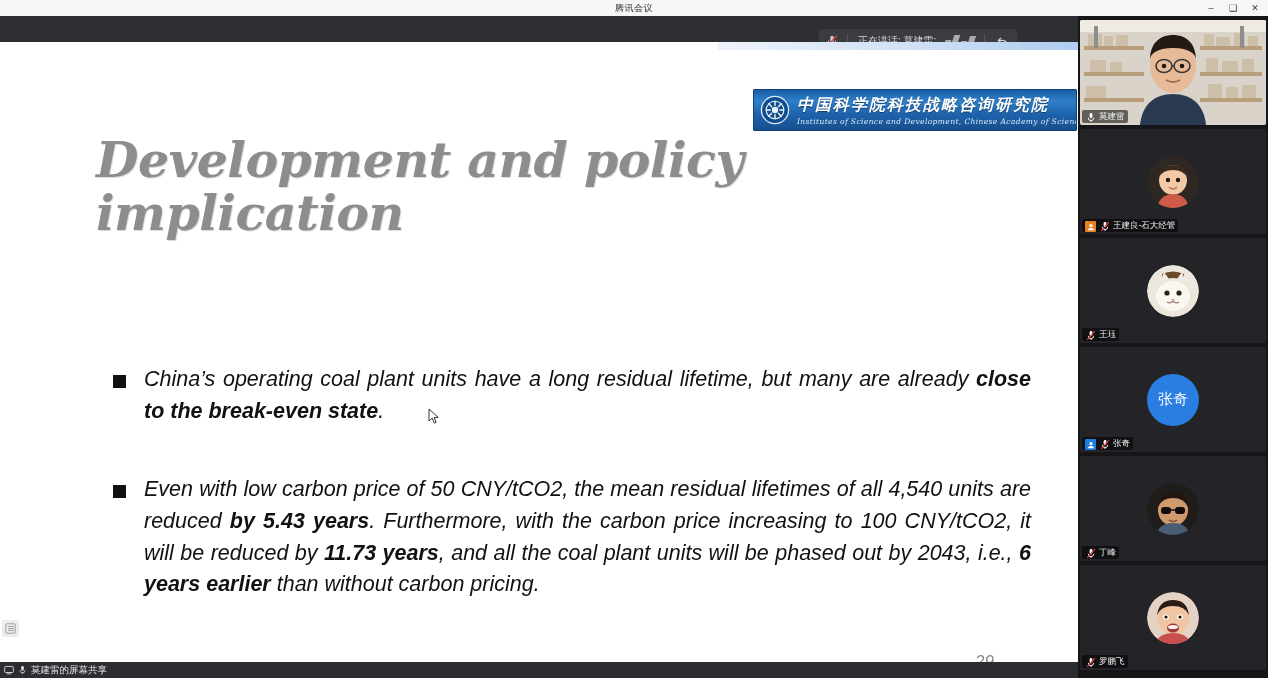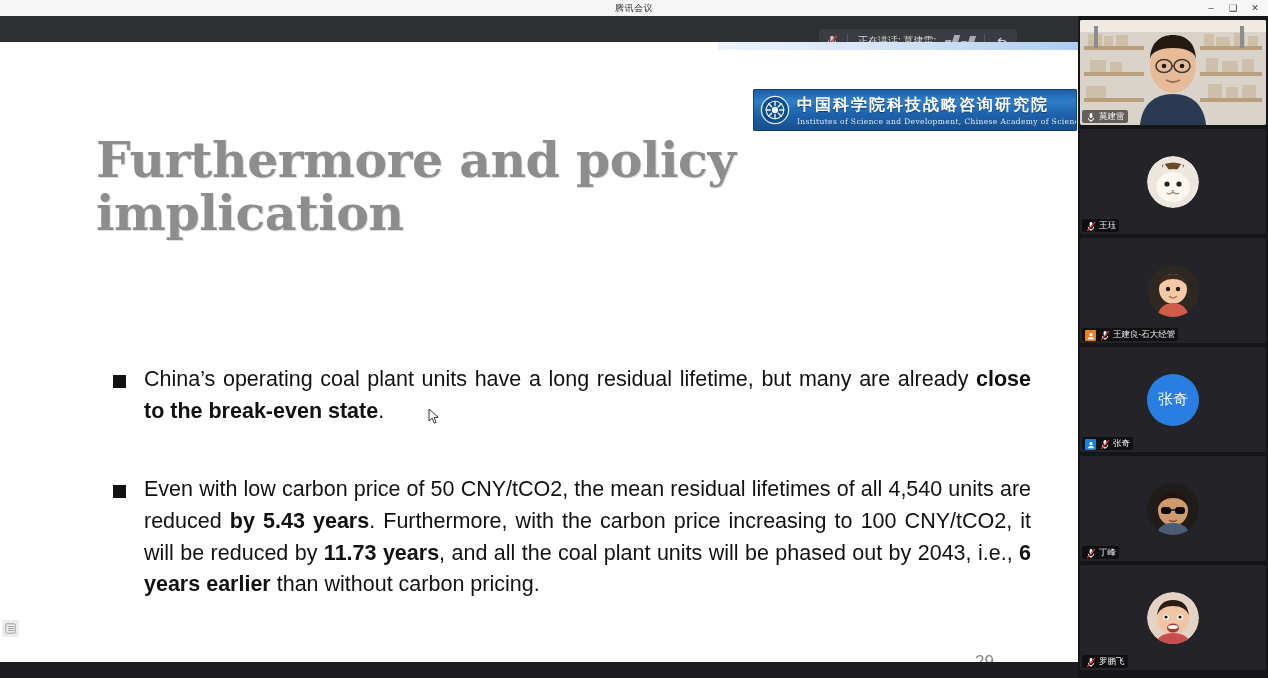--- a/index.html
+++ b/index.html
@@ -47,21 +47,21 @@
   .sp-wave{display:flex;align-items:flex-end;gap:2px;height:16px;padding:0 4px;}
   .sp-wave i{display:block;width:6px;background:#a9abb0;transform:skewX(-18deg);}
   .sp-back{
     width:22px;height:18px;display:flex;align-items:center;justify-content:center;
     color:#c9cbcf;font-size:12px;
   }
 
   
   .slide-area{
     position:absolute;left:0;top:42px;width:1078px;height:620px;
-    background:#ffffff;overflow:hidden;
+    background:#ffffff;overflow:hidden;font-style:italic;
   }
   .slide{
     position:absolute;left:0;top:0;width:1078px;height:620px;background:#fff;
   }
   
   .slide-topbar{
     position:absolute;right:0;top:0;width:360px;height:8px;
     background:linear-gradient(90deg,#eef3fb 0%,#cfe0f5 55%,#aecdf0 100%);
   }
   .logo{
@@ -247,21 +247,21 @@
                 <line x1="15.8" y1="24.2" x2="12.2" y2="27.8"></line>
             </g>
           </svg>
         </div>
         <div class="logo-txt">
           <div class="logo-cn">中国科学院科技战略咨询研究院</div>
           <div class="logo-en">Institutes of Science and Development, Chinese Academy of Sciences</div>
         </div>
       </div>
 
-      <div class="slide-title">Furthermore and policy implication</div>
+      <div class="slide-title">Development and policy implication</div>
 
 
       <div class="bullet-l2 b2-1">
         <span class="sq"></span>
         <span class="txt"><span>China’s operating coal plant units have a long residual lifetime, but many are already </span><b>close to the break-even state</b><span>.</span></span>
       </div>
 
       <div class="bullet-l2 b2-2">
         <span class="sq"></span>
         <span class="txt"><span>Even with low carbon price of 50 CNY/tCO2, the mean residual lifetimes of all 4,540 units are reduced </span><b>by 5.43 years</b><span>. Furthermore, with the carbon price increasing to 100 CNY/tCO2, it will be reduced by </span><b>11.73 years</b><span>, and all the coal plant units will be phased out by 2043, i.e., </span><b>6 years earlier</b><span> than without carbon pricing.</span></span>
@@ -280,20 +280,38 @@
           <rect x="1" y="1" width="12" height="12" rx="1.5" fill="none" stroke="#9b9b9b" stroke-width="1.2"></rect>
           <line x1="4" y1="4.5" x2="11" y2="4.5" stroke="#9b9b9b" stroke-width="1.2"></line>
           <line x1="4" y1="7" x2="11" y2="7" stroke="#9b9b9b" stroke-width="1.2"></line>
           <line x1="4" y1="9.5" x2="11" y2="9.5" stroke="#9b9b9b" stroke-width="1.2"></line>
         </svg>
       </div>
 
     </div>
   </div>
 
+  <div class="statusbar">
+    <div class="sb-inner">
+      <div class="sb-icon">
+        <svg width="10" height="10" viewBox="0 0 14 14">
+          <rect x="1" y="2" width="12" height="8.5" rx="1" fill="none" stroke="#e4e5e7" stroke-width="1.2"></rect>
+          <line x1="4" y1="12.4" x2="10" y2="12.4" stroke="#e4e5e7" stroke-width="1.2"></line>
+        </svg>
+      </div>
+      <div class="sb-icon">
+        <svg width="9" height="10" viewBox="0 0 14 16">
+          <rect x="5" y="1.5" width="4" height="7.5" rx="2" fill="#e4e5e7"></rect>
+          <path d="M3 8.5a4 4 0 0 0 8 0" stroke="#e4e5e7" stroke-width="1.2" fill="none"></path>
+          <line x1="7" y1="12" x2="7" y2="14.5" stroke="#e4e5e7" stroke-width="1.2"></line>
+        </svg>
+      </div>
+      <div class="sb-text">莫建雷的屏幕共享</div>
+    </div>
+  </div>
 
   <div class="rail">
 
     <div class="tile active">
       <div class="cam">
         <svg width="186" height="105" viewBox="0 0 186 105" preserveAspectRatio="none">
           <rect width="186" height="105" fill="#d9d3c9"></rect>
           <rect x="0" y="0" width="186" height="12" fill="#efeae2"></rect>
           <g fill="#b99e7c">
             <rect x="4" y="26" width="60" height="4"></rect>
@@ -343,20 +361,51 @@
             <line x1="7" y1="12" x2="7" y2="14.5" stroke="#ffffff" stroke-width="1.3"></line>
           </svg>
         </span>
         <span class="nm">莫建雷</span>
       </div>
     </div>
 
     <div class="tile">
       <div class="avatar">
         <svg width="52" height="52" viewBox="0 0 52 52">
+          <circle cx="26" cy="26" r="26" fill="#2e2722"></circle>
+          <ellipse cx="26" cy="24" rx="14" ry="15" fill="#f3c9a6"></ellipse>
+          <path d="M12 22q2-13 14-13t14 13q-3-8-14-8t-14 8z" fill="#3a2a1d"></path>
+          <circle cx="21" cy="24" r="2.2" fill="#25190f"></circle>
+          <circle cx="31" cy="24" r="2.2" fill="#25190f"></circle>
+          <path d="M22 31q4 4 8 0" stroke="#b5755a" stroke-width="1.6" fill="none"></path>
+          <path d="M10 52q3-14 16-14t16 14z" fill="#cf5c49"></path>
+        </svg>
+      </div>
+      <div class="tile-label">
+        <span class="badge host">
+          <svg width="8" height="8" viewBox="0 0 12 12">
+            <circle cx="6" cy="4" r="2.4" fill="#fff"></circle>
+            <path d="M1.5 11q0-3.6 4.5-3.6T10.5 11z" fill="#fff"></path>
+          </svg>
+        </span>
+        <span class="mic">
+          <svg width="10" height="11" viewBox="0 0 14 16">
+            <rect x="5" y="1.5" width="4" height="7.5" rx="2" fill="#ffffff"></rect>
+            <path d="M3 8.5a4 4 0 0 0 8 0" stroke="#ffffff" stroke-width="1.3" fill="none"></path>
+            <line x1="7" y1="12" x2="7" y2="14.5" stroke="#ffffff" stroke-width="1.3"></line>
+            <line x1="1.5" y1="14.5" x2="12.5" y2="1.5" stroke="#e23b3b" stroke-width="1.8"></line>
+          </svg>
+        </span>
+        <span class="nm">王建良-石大经管</span>
+      </div>
+    </div>
+
+    <div class="tile">
+      <div class="avatar">
+        <svg width="52" height="52" viewBox="0 0 52 52">
           <circle cx="26" cy="26" r="26" fill="#ece6dd"></circle>
           <path d="M15 9 q11-5 22 0 l-1 6 q-10-4-20 0z" fill="#6b4a2a"></path>
           <path d="M14 16 l3-9 5 7z" fill="#efe9e0"></path>
           <path d="M38 16 l-3-9 -5 7z" fill="#efe9e0"></path>
           <ellipse cx="26" cy="31" rx="17" ry="15" fill="#faf6f0"></ellipse>
           <circle cx="20" cy="28" r="2.6" fill="#2c2118"></circle>
           <circle cx="32" cy="28" r="2.6" fill="#2c2118"></circle>
           <path d="M24 34 h4 l-2 2z" fill="#d89a9a"></path>
           <path d="M26 36 q-3 3-6 1 M26 36 q3 3 6 1" stroke="#9c8470" stroke-width="1.2" fill="none"></path>
         </svg>
@@ -364,51 +413,20 @@
       <div class="tile-label">
         <span class="mic">
           <svg width="10" height="11" viewBox="0 0 14 16">
             <rect x="5" y="1.5" width="4" height="7.5" rx="2" fill="#ffffff"></rect>
             <path d="M3 8.5a4 4 0 0 0 8 0" stroke="#ffffff" stroke-width="1.3" fill="none"></path>
             <line x1="7" y1="12" x2="7" y2="14.5" stroke="#ffffff" stroke-width="1.3"></line>
             <line x1="1.5" y1="14.5" x2="12.5" y2="1.5" stroke="#e23b3b" stroke-width="1.8"></line>
           </svg>
         </span>
         <span class="nm">王珏</span>
-      </div>
-    </div>
-
-    <div class="tile">
-      <div class="avatar">
-        <svg width="52" height="52" viewBox="0 0 52 52">
-          <circle cx="26" cy="26" r="26" fill="#2e2722"></circle>
-          <ellipse cx="26" cy="24" rx="14" ry="15" fill="#f3c9a6"></ellipse>
-          <path d="M12 22q2-13 14-13t14 13q-3-8-14-8t-14 8z" fill="#3a2a1d"></path>
-          <circle cx="21" cy="24" r="2.2" fill="#25190f"></circle>
-          <circle cx="31" cy="24" r="2.2" fill="#25190f"></circle>
-          <path d="M22 31q4 4 8 0" stroke="#b5755a" stroke-width="1.6" fill="none"></path>
-          <path d="M10 52q3-14 16-14t16 14z" fill="#cf5c49"></path>
-        </svg>
-      </div>
-      <div class="tile-label">
-        <span class="badge host">
-          <svg width="8" height="8" viewBox="0 0 12 12">
-            <circle cx="6" cy="4" r="2.4" fill="#fff"></circle>
-            <path d="M1.5 11q0-3.6 4.5-3.6T10.5 11z" fill="#fff"></path>
-          </svg>
-        </span>
-        <span class="mic">
-          <svg width="10" height="11" viewBox="0 0 14 16">
-            <rect x="5" y="1.5" width="4" height="7.5" rx="2" fill="#ffffff"></rect>
-            <path d="M3 8.5a4 4 0 0 0 8 0" stroke="#ffffff" stroke-width="1.3" fill="none"></path>
-            <line x1="7" y1="12" x2="7" y2="14.5" stroke="#ffffff" stroke-width="1.3"></line>
-            <line x1="1.5" y1="14.5" x2="12.5" y2="1.5" stroke="#e23b3b" stroke-width="1.8"></line>
-          </svg>
-        </span>
-        <span class="nm">王建良-石大经管</span>
       </div>
     </div>
 
     <div class="tile">
       <div class="avatar initials">张奇</div>
       <div class="tile-label">
         <span class="badge cohost">
           <svg width="8" height="8" viewBox="0 0 12 12">
             <circle cx="6" cy="4" r="2.4" fill="#fff"></circle>
             <path d="M1.5 11q0-3.6 4.5-3.6T10.5 11z" fill="#fff"></path>

